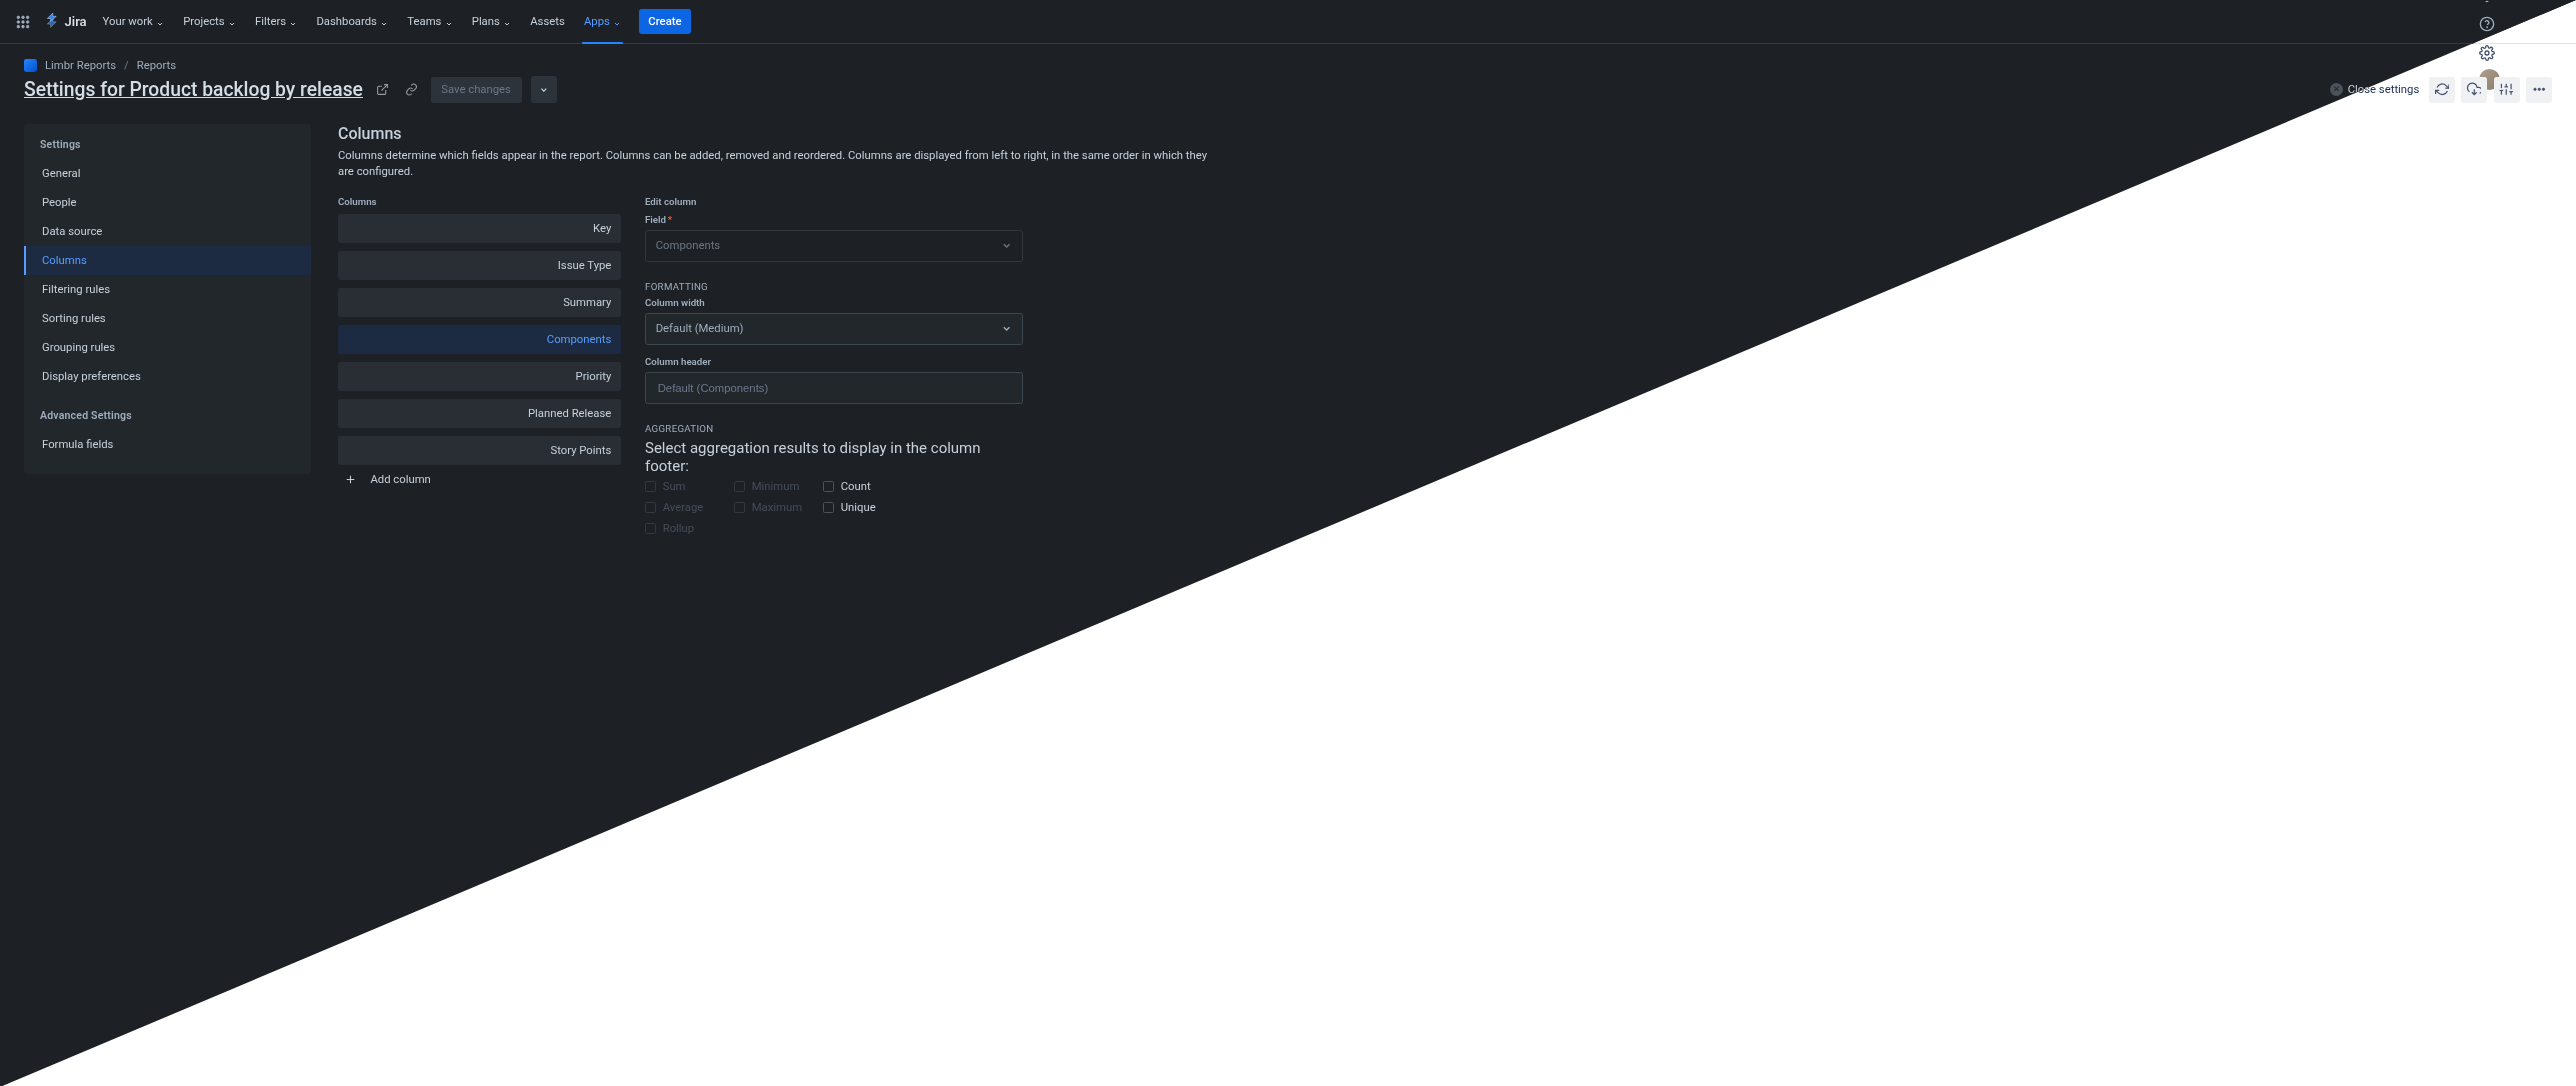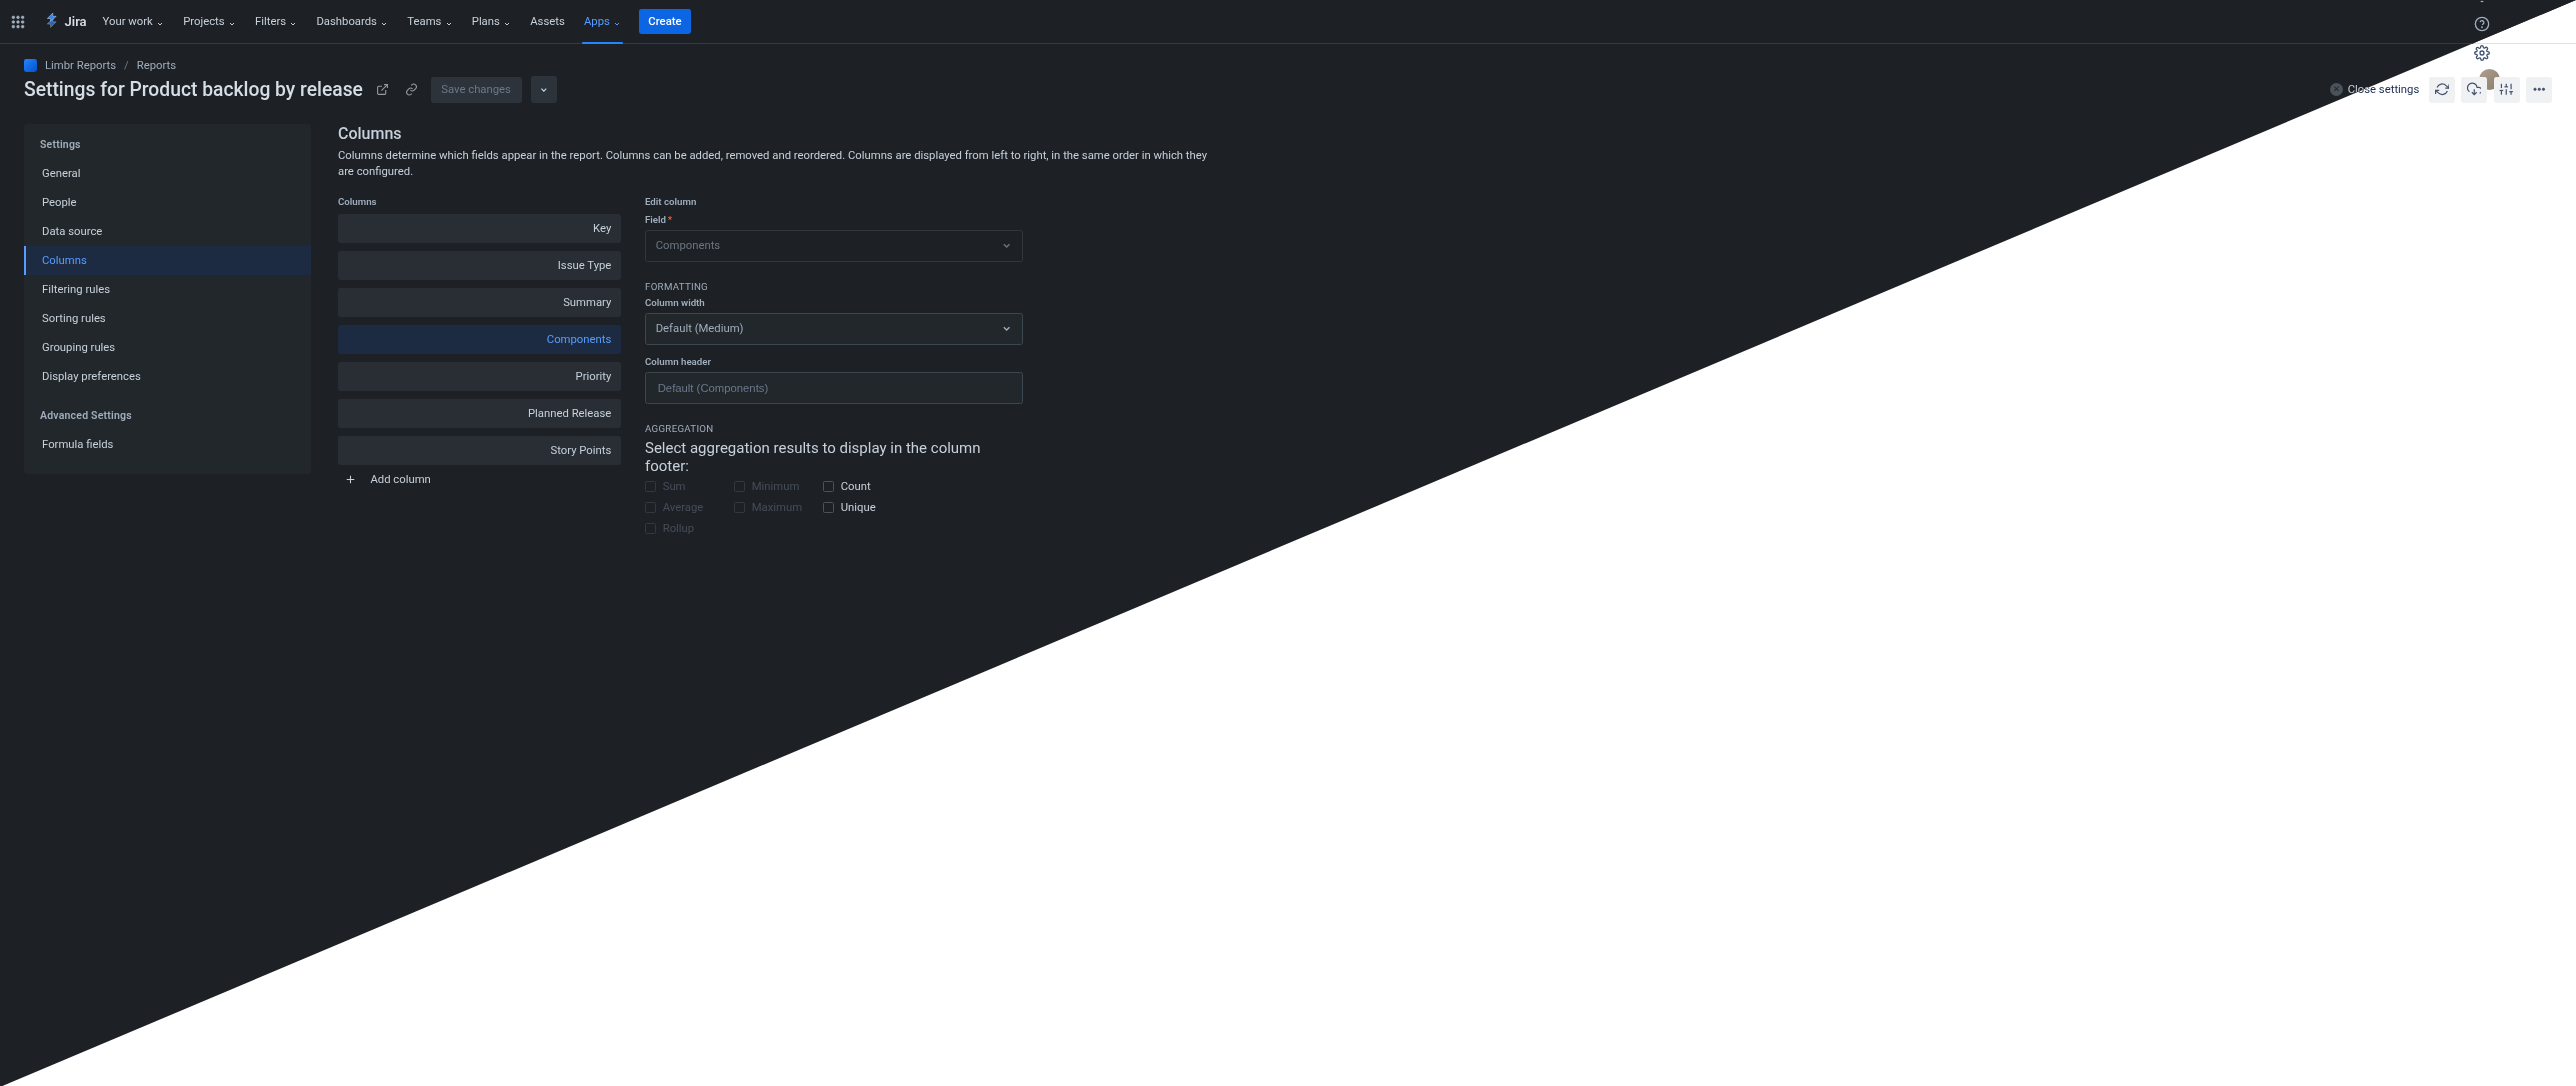--- a/index.html
+++ b/index.html
@@ -67,21 +67,21 @@
   .dark-layer .nav-btn.active-app { color:#579dff; }
   .light-layer .nav-btn.active-app { color:#0052cc; }
   .chevron-down { width:8px; height:8px; display:inline-block; }
   .chevron-down svg{width:100%;height:100%;}
   .create-btn {
     background:var(--create-btn); color:#fff;
     padding:5.6px 9.7px; border-radius:2.4px; font-weight:500;
     margin-left:6.4px; cursor:pointer;
   }
   .apps-icon, .logo-icon, .top-icon {
-    display:flex; align-items:center; justify-content:flex-start;
+    display:flex; align-items:center; justify-content:center;
     width:26px; height:26px; border-radius:3.2px; cursor:pointer;
   }
   .nav-right { margin-left:auto; display:flex; align-items:center; gap:3.2px;flex-direction:column; }
   .search-box {
     display:flex; align-items:center; gap:6.4px;
     height:26px; width:158px;
     border:0.8px solid; border-radius:4px;
     padding:0 8px;
   }
   .dark-layer .search-box { border-color:#3d474f; background:var(--dark-bg); }
@@ -106,21 +106,21 @@
   .page-body { padding:14.5px 24px; }
   .breadcrumbs { display:flex; align-items:center; gap:8px; font-size:11.3px; margin-bottom:4.8px; }
   .dark-layer .breadcrumbs { color:var(--dark-text-muted); }
   .light-layer .breadcrumbs { color:var(--light-text-muted); }
   .breadcrumb-logo {
     width:13px; height:13px; border-radius:2.4px;
     background:linear-gradient(135deg,#2684ff,#0052cc);
   }
   .bc-sep { opacity:.6; }
   .title-row { display:flex; align-items:center; gap:9.7px; }
-  .page-title { font-size:19.3px; font-weight:500; margin:0; }
+  .page-title { font-size:19.3px; font-weight:500; margin:0;text-decoration:underline; }
   .dark-layer .page-title { color:#d5dde5; }
   .title-icon-btn {
     display:flex; align-items:center; justify-content:center;
     width:19.3px; height:19.3px; cursor:pointer; opacity:.7;
   }
   .save-btn {
     padding:5.6px 9.7px; border-radius:2.4px;
     border:0.8px solid transparent;
     cursor:not-allowed;
   }

